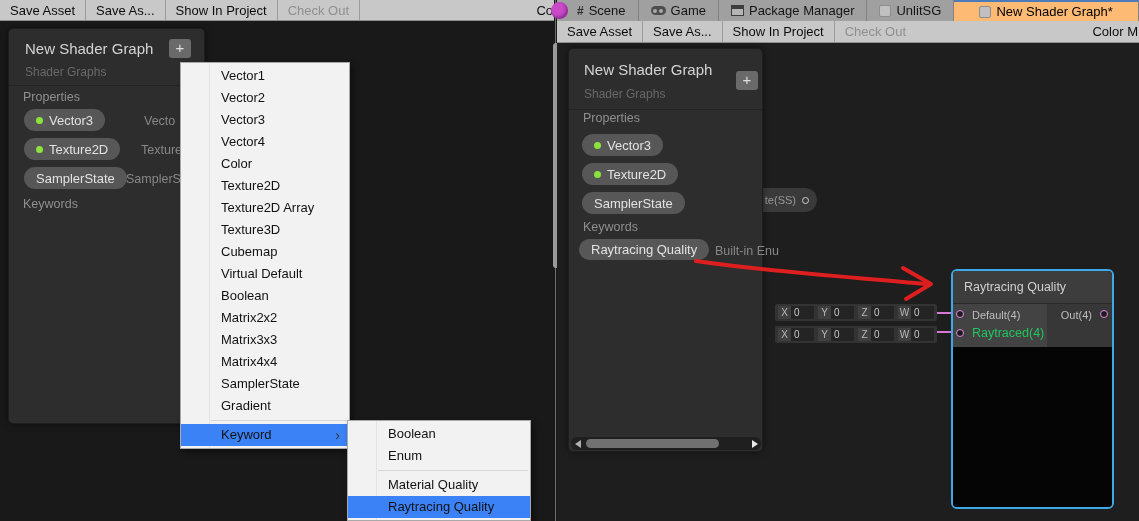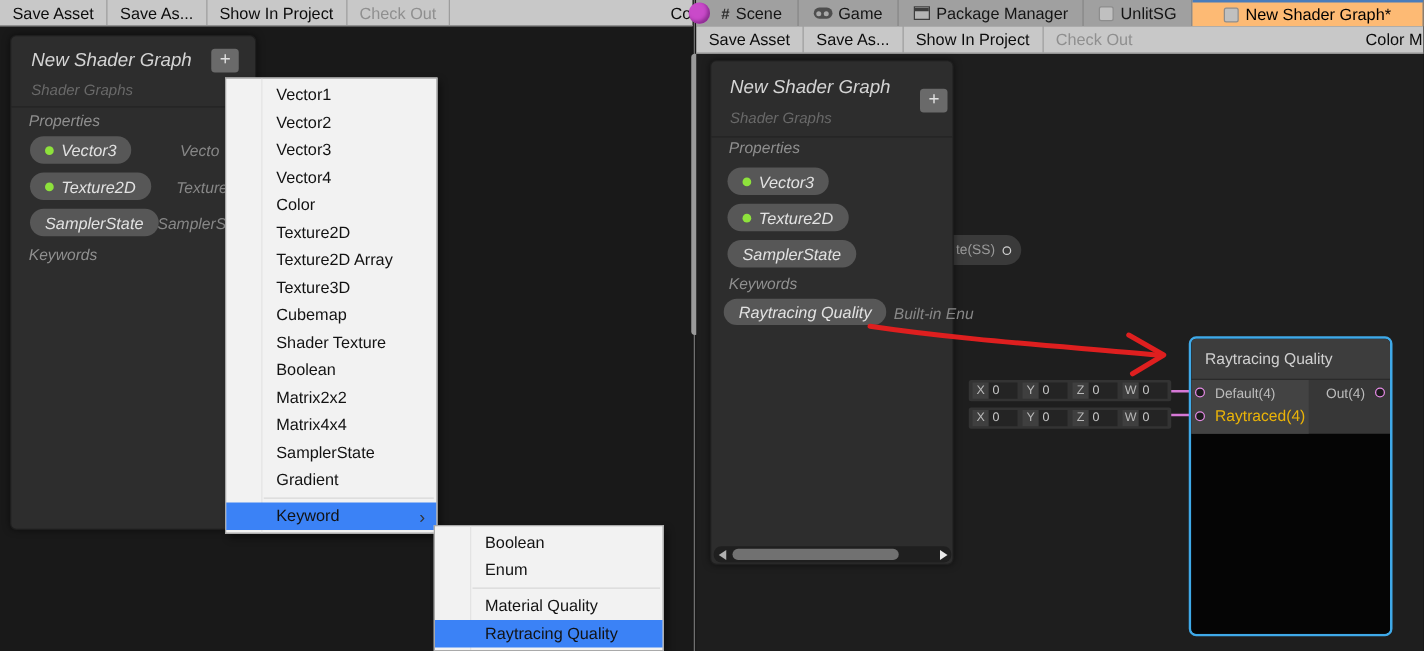--- a/index.html
+++ b/index.html
@@ -24,21 +24,21 @@
   .game-glyph::before, .game-glyph::after { content:""; position:absolute; top:2.5px; width:4px; height:4px; border-radius:50%; background:#a8a8a8; }
   .game-glyph::before { left:2.5px; } .game-glyph::after { right:2.5px; }
   .pkg-glyph { width:13px; height:11px; display:inline-block; border:1.5px solid #3d3d3d; box-shadow:inset 0 3px 0 #3d3d3d; background:#b5b5b5; }
   .sg-glyph { width:12px; height:12px; display:inline-block; background:#c0c0c0; border:1px solid #8d8d8d; border-radius:2px; }
   .pink-ball { width:17px; height:17px; border-radius:50%; background:#c94ac9; box-shadow:inset -2px -2px 3px #8d2e92; }
 
   
   .graph-dark { background:#1c1c1c; }
 
   
-  .bb { background:#2d2d2d; border:1px solid #1e1e1e; border-radius:5px; box-shadow:0 0 6px rgba(0,0,0,.5);font-style:italic; }
+  .bb { background:#2d2d2d; border:1px solid #1e1e1e; border-radius:5px; box-shadow:0 0 6px rgba(0,0,0,.5); }
   .bb-title { color:#d4d4d4; font-size:15px; }
   .bb-sub { color:#696969; font-size:12px; }
   .bb-divider { position:absolute; left:0; right:0; height:1px; background:#232323; }
   .plus-btn { position:absolute; background:#6a6a6a; color:#e0e0e0; border-radius:3px; font-size:15px; line-height:18px; text-align:center; }
   .sec-label { color:#8f8f8f; font-size:12.5px; }
   .pill { position:absolute; background:#575757; border-radius:11px; height:22px; display:flex; align-items:center; padding:0 12px; gap:6px; color:#e2e2e2; font-size:13px; white-space:nowrap; }
   .dot { width:7px; height:7px; border-radius:50%; background:#8ee23c; }
   .type-label { position:absolute; color:#878787; font-size:12.5px; white-space:nowrap; }
 
   
@@ -120,23 +120,24 @@
     <div class="menu" style="left:180px;top:62px;width:170px;">
       <div class="menu-item">Vector1</div>
       <div class="menu-item">Vector2</div>
       <div class="menu-item">Vector3</div>
       <div class="menu-item">Vector4</div>
       <div class="menu-item">Color</div>
       <div class="menu-item">Texture2D</div>
       <div class="menu-item">Texture2D Array</div>
       <div class="menu-item">Texture3D</div>
       <div class="menu-item">Cubemap</div>
-      <div class="menu-item">Shader Texture</div>
+      <div class="menu-item">Virtual Default</div>
       <div class="menu-item">Boolean</div>
       <div class="menu-item">Matrix2x2</div>
+      <div class="menu-item">Matrix3x3</div>
       <div class="menu-item">Matrix4x4</div>
       <div class="menu-item">SamplerState</div>
       <div class="menu-item">Gradient</div>
       <div class="menu-sep"></div>
       <div class="menu-item hl">
         <span>Keyword</span>
         <span class="menu-chevron">›</span>
       </div>
     </div>
 
@@ -269,21 +270,21 @@
     <div class="edge-line" style="left:371px;top:312px;width:28px;"></div>
     <div class="edge-line" style="left:371px;top:331px;width:28px;"></div>
 
     <div class="node" style="left:394px;top:269px;width:163px;height:240px;">
       <div class="node-title">Raytracing Quality</div>
       <div class="node-ports">
         <div class="node-ports-left"></div>
         <span class="port-circle" style="left:3px;top:6px;"></span>
         <span class="port-label" style="left:19px;top:5px;">Default(4)</span>
         <span class="port-circle" style="left:3px;top:25px;"></span>
-        <span class="port-label" style="left:19px;top:22px;font-size:12.5px;color:#eab308;">Raytraced(4)</span>
+        <span class="port-label" style="left:19px;top:22px;font-size:12.5px;color:#22c55e;">Raytraced(4)</span>
         <span class="port-label" style="right:20px;top:5px;">Out(4)</span>
         <span class="port-circle" style="right:4px;top:6px;"></span>
       </div>
       <div style="background:#050505;height:163px;"></div>
     </div>
   </div>
 
   <div class="pink-ball abs" style="left:551px;top:2px;z-index:25;"></div>
 
   <svg class="abs" style="left:0;top:0;width:1139px;height:521px;pointer-events:none;z-index:30;">

